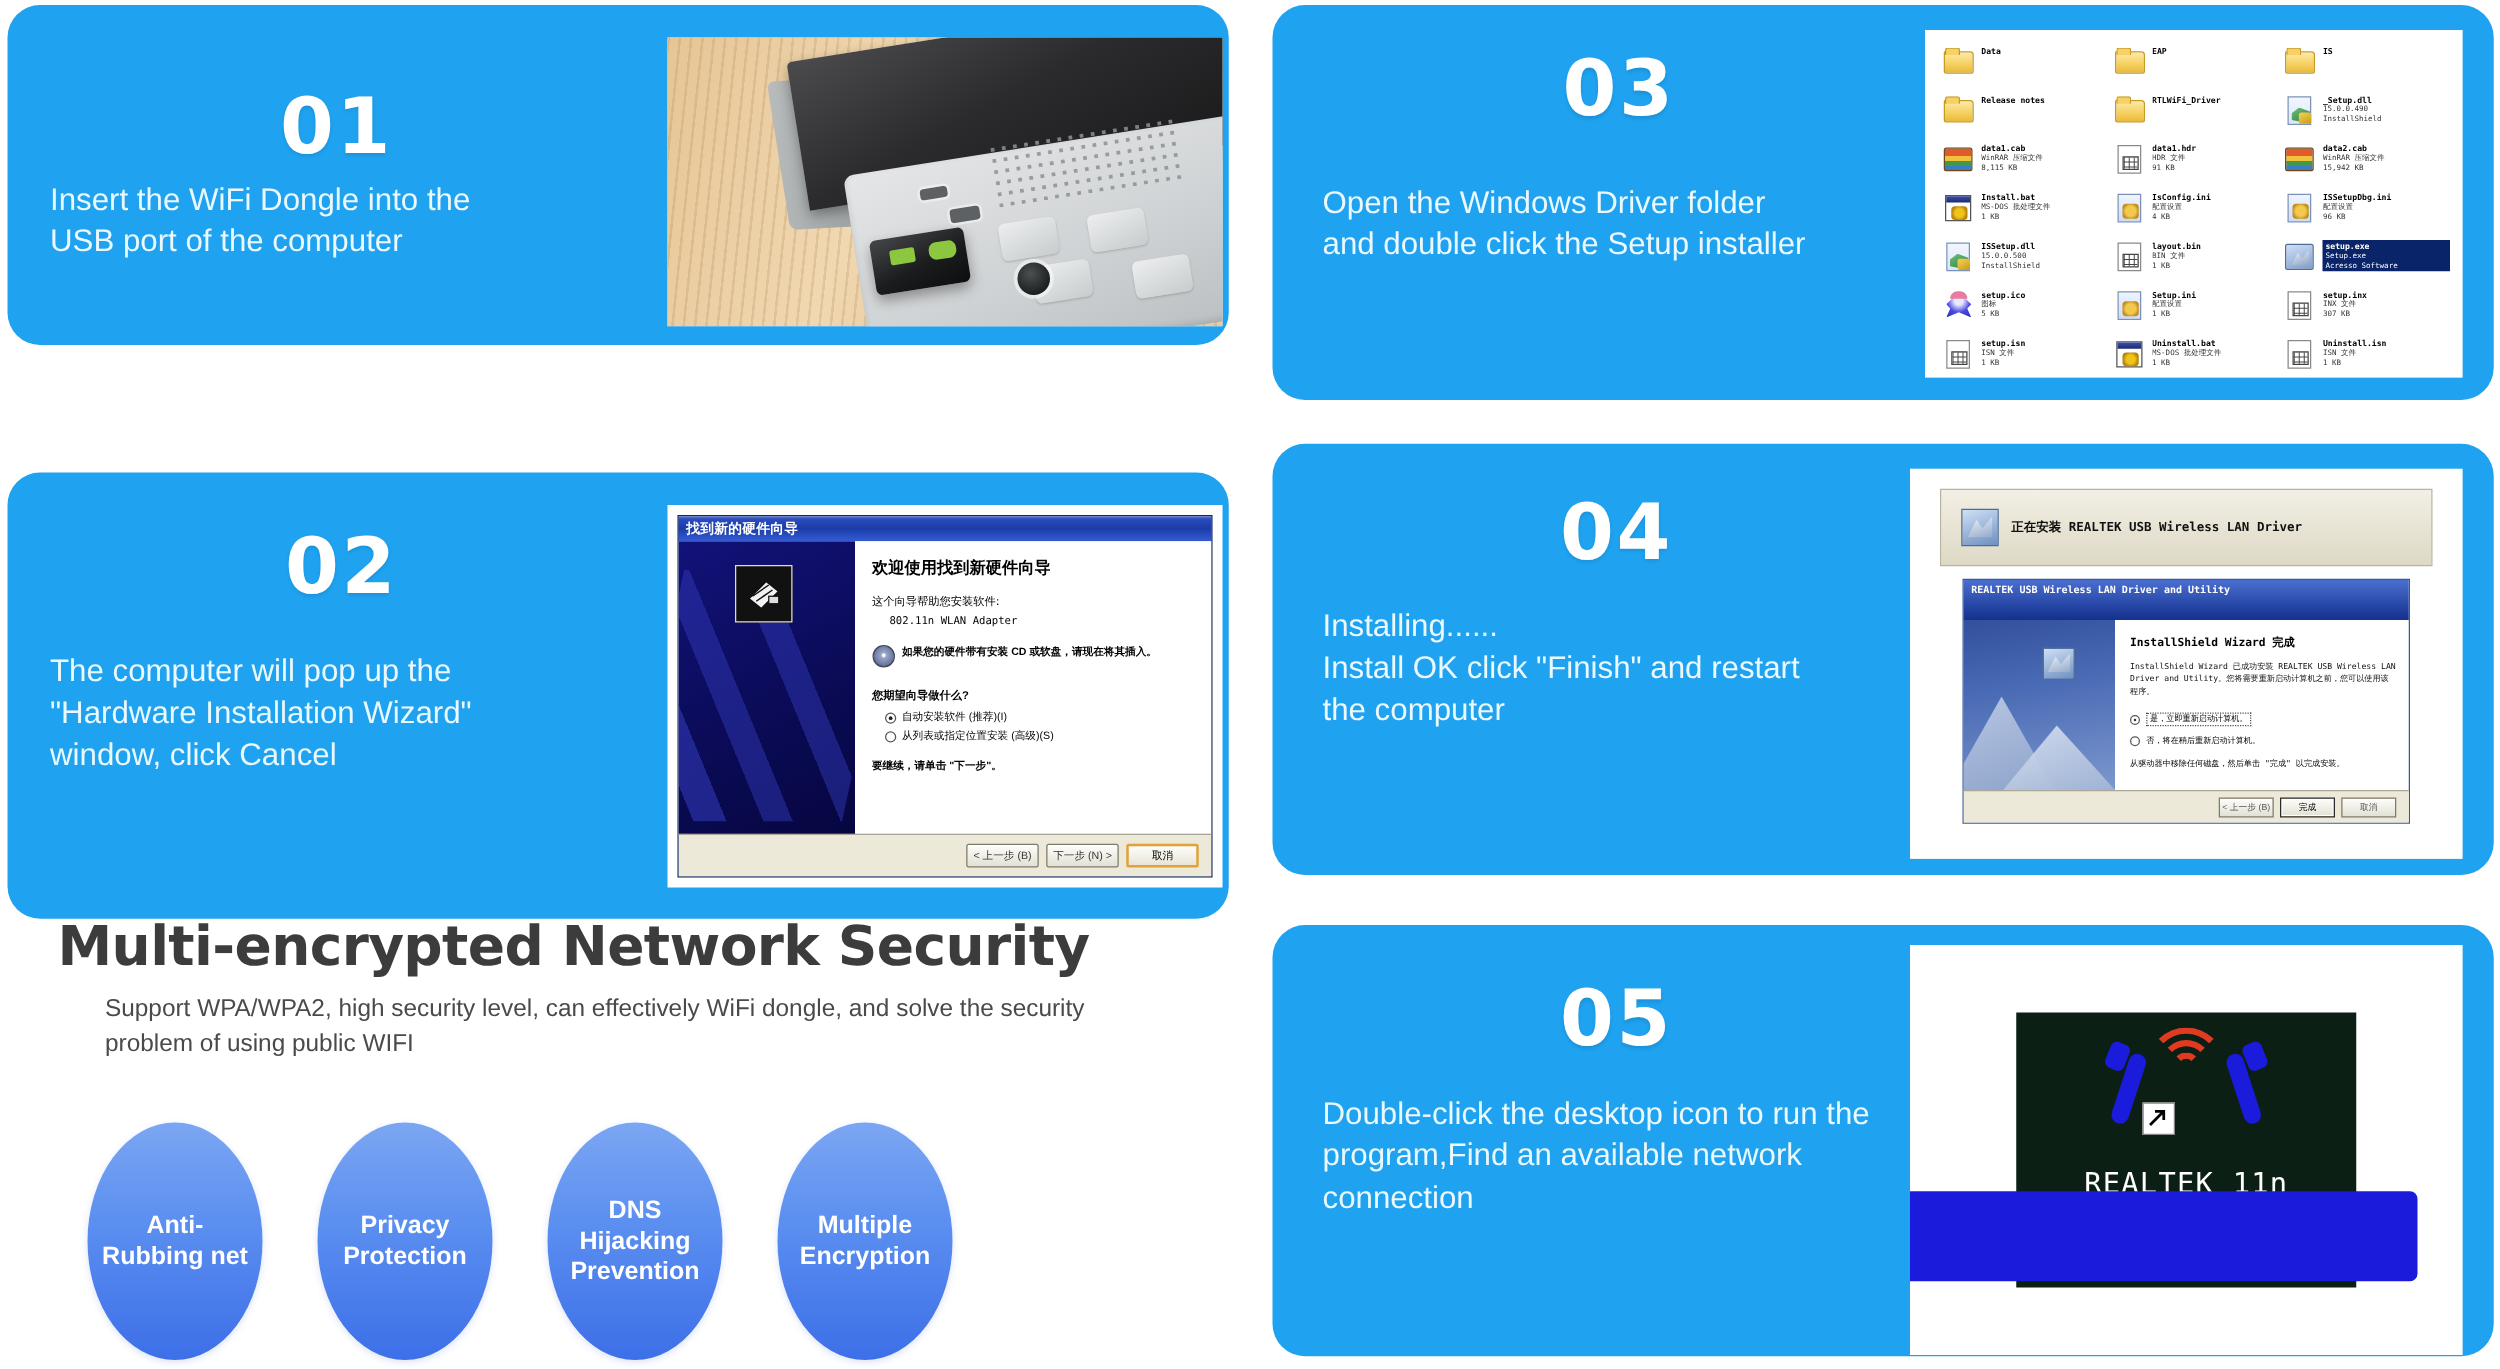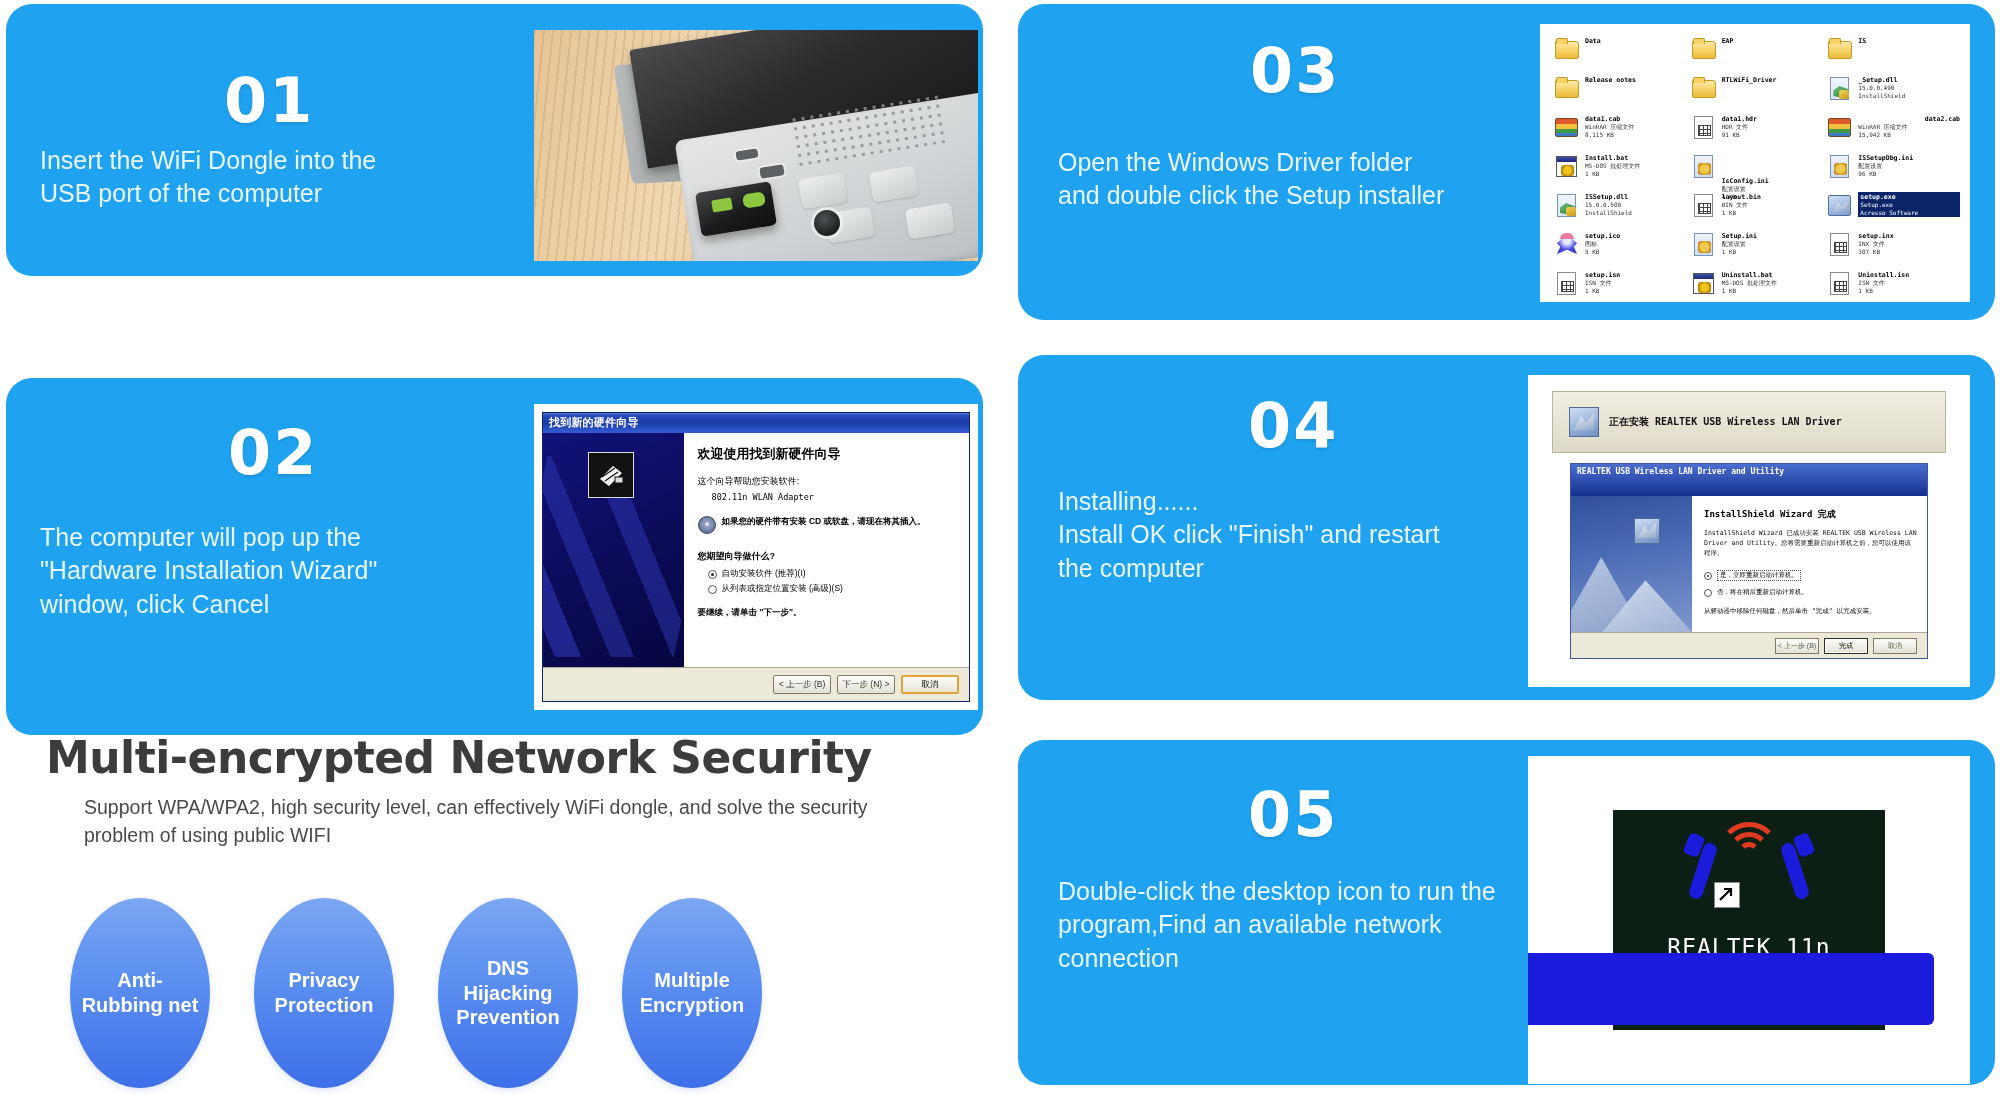--- a/index.html
+++ b/index.html
@@ -511,21 +511,21 @@
                 <span class="fname" style="display: block;">data1.hdr</span>
                 <span class="fmeta" style="display: block;">HDR 文件</span>
                 <span class="fmeta" style="display: block;">91 KB</span>
               </span>
             </div>
             <div class="fitem">
               <span class="ic">
                 <span class="ic-cab"></span>
               </span>
               <span class="tx">
-                <span class="fname" style="display: block; text-align: right;">data2.cab</span>
+                <span class="fname" style="display: block;">data2.cab</span>
                 <span class="fmeta" style="display: block;">WinRAR 压缩文件</span>
                 <span class="fmeta" style="display: block;">15,942 KB</span>
               </span>
             </div>
             <div class="fitem">
               <span class="ic">
                 <span class="ic-bat">
                   <span class="gear"></span>
                 </span>
               </span>
@@ -535,21 +535,21 @@
                 <span class="fmeta" style="display: block;">1 KB</span>
               </span>
             </div>
             <div class="fitem">
               <span class="ic">
                 <span class="ic-ini">
                   <span class="gear"></span>
                 </span>
               </span>
               <span class="tx">
-                <span class="fname" style="display: block; margin-top: 23px;">IsConfig.ini</span>
+                <span class="fname" style="display: block;">IsConfig.ini</span>
                 <span class="fmeta" style="display: block;">配置设置</span>
                 <span class="fmeta" style="display: block;">4 KB</span>
               </span>
             </div>
             <div class="fitem">
               <span class="ic">
                 <span class="ic-ini">
                   <span class="gear"></span>
                 </span>
               </span>

